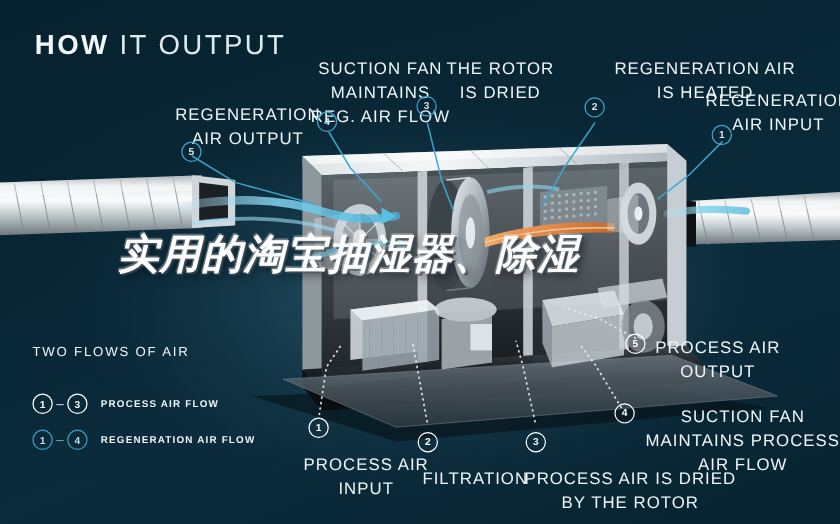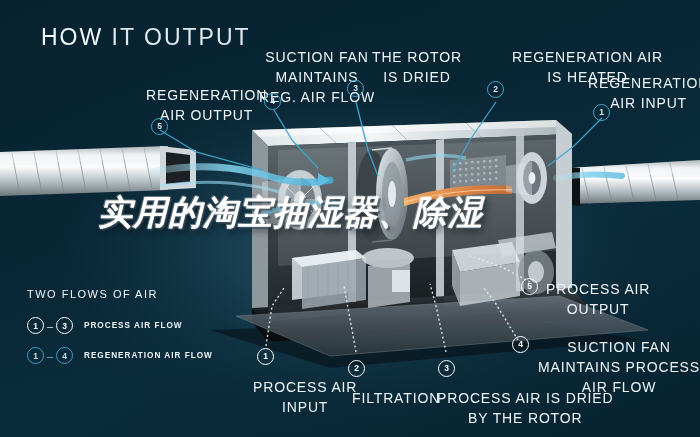--- a/index.html
+++ b/index.html
@@ -18,21 +18,21 @@
     overflow:hidden;
     user-select:none;
   }
 
   
   .title {
     position:absolute; left:29px; top:24px;
     font-size:23px; letter-spacing:2.0px;
     color:#f2f7f9; white-space:nowrap;
   }
-  .title .strong { font-weight:400;margin-left:12px; }
+  .title .strong { font-weight:700; }
   .title .light  { font-weight:300; color:#dfe9ee; }
 
   
   .callout {
     position:absolute;
     color:#eef5f8;
     font-size:14px;
     font-weight:400;
     letter-spacing:0.85px;
     line-height:1.42;
@@ -53,21 +53,21 @@
     display:flex; align-items:center; justify-content:center;
     background:transparent;
     line-height:1;
   }
   .marker.cyan { border-color:#3fa9cf; color:#cfe9f4; }
 
   
   .legend { position:absolute; left:27px; top:288px; }
   .legend-title {
     font-size:11px; font-weight:400; letter-spacing:1.5px;
-    color:#f0f6f9; margin-bottom:17px;
+    color:#f0f6f9; margin-bottom:28px;
   }
   .legend-row { display:flex; align-items:center; margin-bottom:13px; }
   .legend-chip {
     width:17px; height:17px; border-radius:50%;
     border:1.4px solid #ffffff; color:#ffffff;
     font-size:8.5px; font-weight:700;
     display:flex; align-items:center; justify-content:center;
   }
   .legend-row.cyan .legend-chip { border-color:#3d9cc4; color:#bfdfee; }
   .legend-dash { width:12px; text-align:center; color:#dbe8ee; font-size:11px; }

